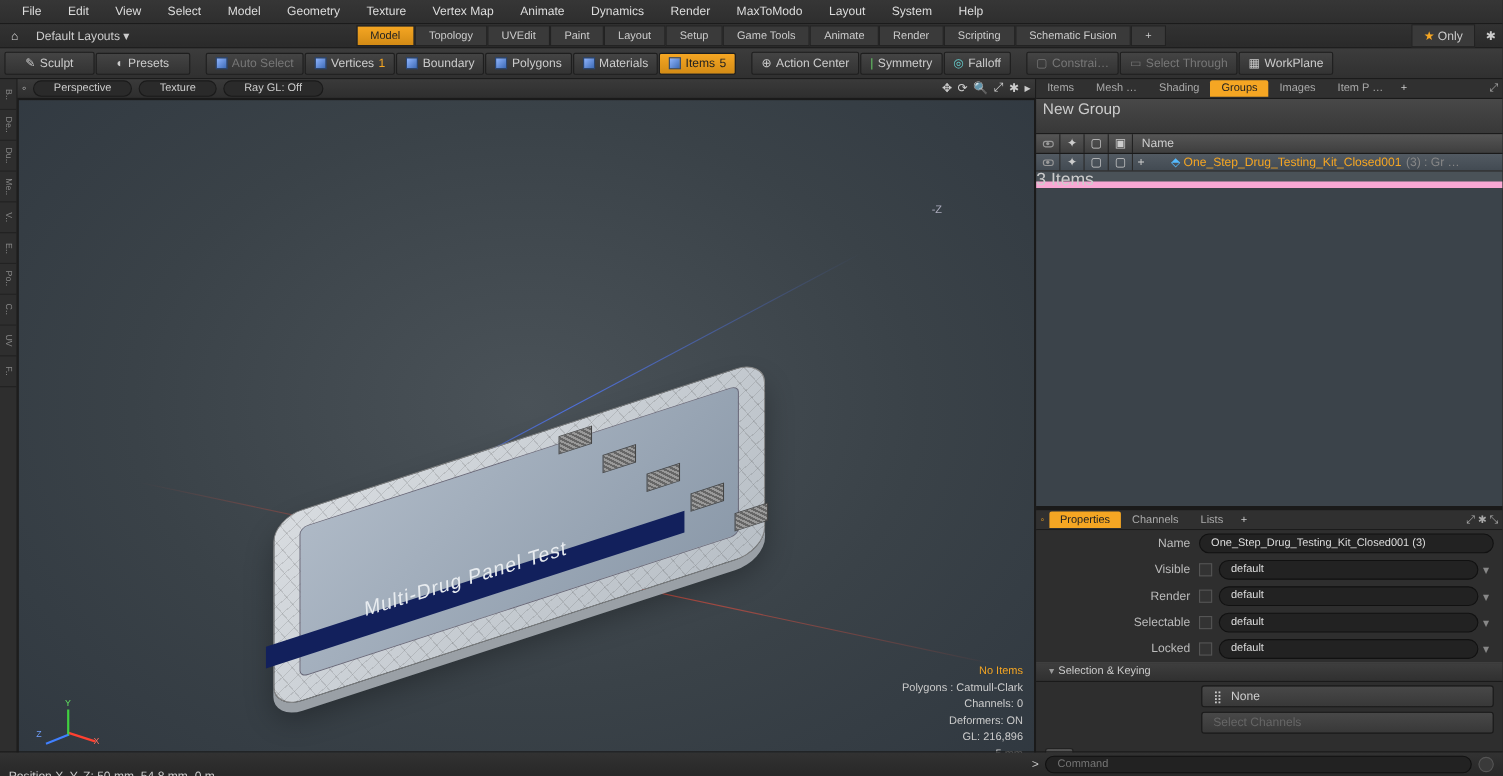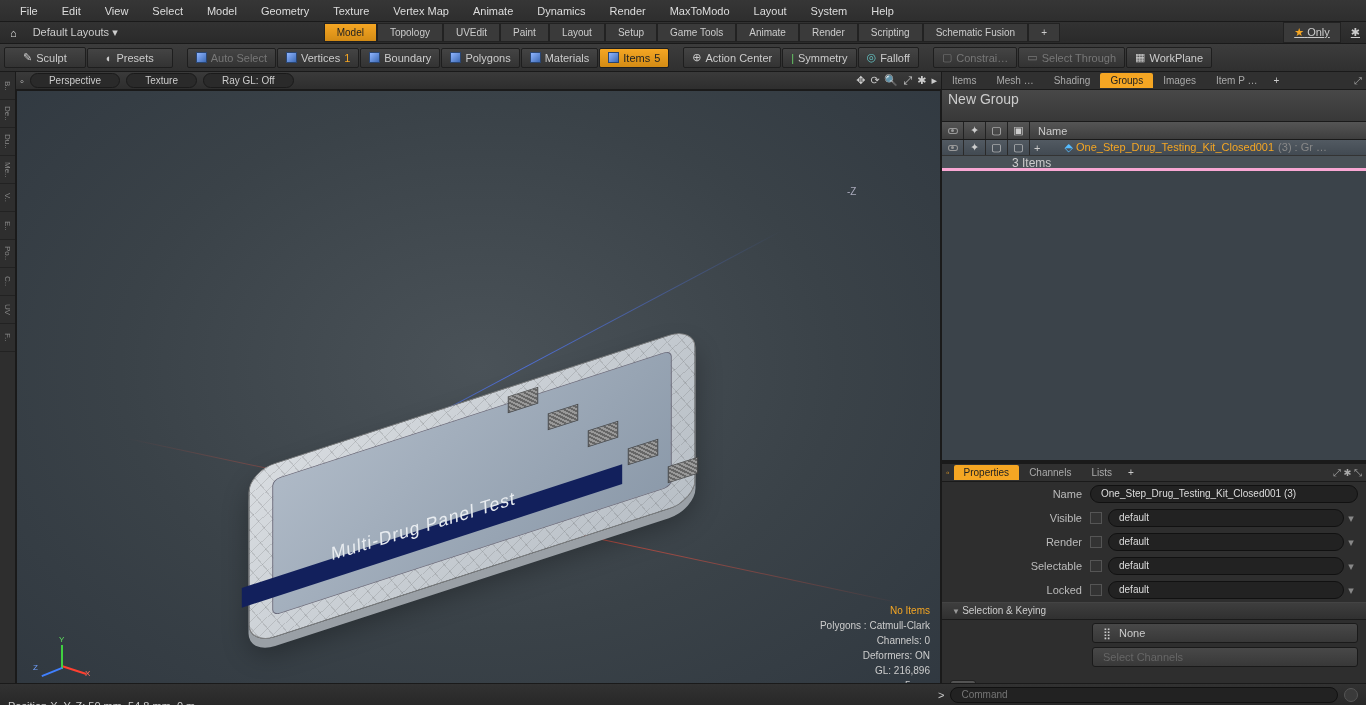--- a/index.html
+++ b/index.html
@@ -55,21 +55,21 @@
 .rtabs .corner { margin-left:auto; padding:0 4px; color:#aaa;}
 .newgroup { height:32px; background:linear-gradient(#484848,#383838); padding:1px 6px; font-size:14px; border-bottom:1px solid #1a1a1a;}
 .listhead { height:18px; background:linear-gradient(#555,#3e3e3e); display:flex; align-items:center; border-bottom:1px solid #1a1a1a;}
 .listhead .col { width:22px; border-right:1px solid #222; height:100%; display:flex; align-items:center; justify-content:center; }
 .listhead .name { padding:0 8px; flex:1;}
 .itemrow { height:16px; display:flex; align-items:center; background:#4a5258; border-bottom:1px solid #333;}
 .itemrow.sel { background:linear-gradient(#525a62,#424a52);}
 .itemrow .col { width:22px; border-right:1px solid #2a2a2a; height:100%; display:flex; align-items:center; justify-content:center;}
 .itemrow .label { padding-left:24px; color:#f5a623; flex:1; white-space:nowrap; overflow:hidden;}
 .itemrow .suffix { color:#888; margin-left:4px;}
-.subrow { height:15px; padding-left:70px; color:#ccc; background:#4a5258; border-bottom:3px solid #f9a8d4; font-size:12px; line-height:15px;}
+.subrow { height:15px; color:#ccc; background:#4a5258; border-bottom:6px solid #f9a8d4; font-size:16px; line-height:15px;}
 .listspace { flex:1; background:#3b434a; }
 .divider { height:4px; background:#1a1a1a; cursor:row-resize;}
 .props-area { background:#2e2e2e; display:flex; flex-direction:column; }
 .prop-row { display:flex; align-items:center; height:24px; padding:0 8px;}
 .prop-row .lbl { width:140px; text-align:right; padding-right:8px; color:#bbb;}
 .prop-row .field { flex:1; height:18px; background:#222; border:1px solid #111; border-radius:9px; padding:2px 10px; color:#ddd; font-size:10px;}
 .prop-row .checkbox { width:12px; height:12px; border:1px solid #555; margin-right:6px; background:#333;}
 .prop-row .dd-arrow { width:14px; text-align:center; color:#888;}
 .section-head { height:18px; background:linear-gradient(#3e3e3e,#303030); padding:2px 10px; color:#ccc; font-size:10px; border-top:1px solid #444; border-bottom:1px solid #1a1a1a;}
 .section-head::before { content:"▼ "; color:#999; font-size:8px;}
@@ -117,21 +117,21 @@
     <span class="tab">Paint</span>
     <span class="tab">Layout</span>
     <span class="tab">Setup</span>
     <span class="tab">Game Tools</span>
     <span class="tab">Animate</span>
     <span class="tab">Render</span>
     <span class="tab">Scripting</span>
     <span class="tab">Schematic Fusion</span>
     <span class="tab">+</span>
   </div>
-  <div style="margin-left:auto; display:flex; align-items:center;text-decoration:underline;">
+  <div style="margin-left:auto; display:flex; align-items:center;">
     <span class="only-btn"><span class="star">★</span> <span>Only</span></span>
     <span class="gear">✱</span>
   </div>
 </div>
 
 <div class="toolbar">
   <div class="tbtn sculpt">✎ <span>Sculpt</span></div>
   <div class="tbtn wide">◐ <span>Presets</span></div>
   <div style="width:12px"></div>
   <div class="tbtn ghost">

